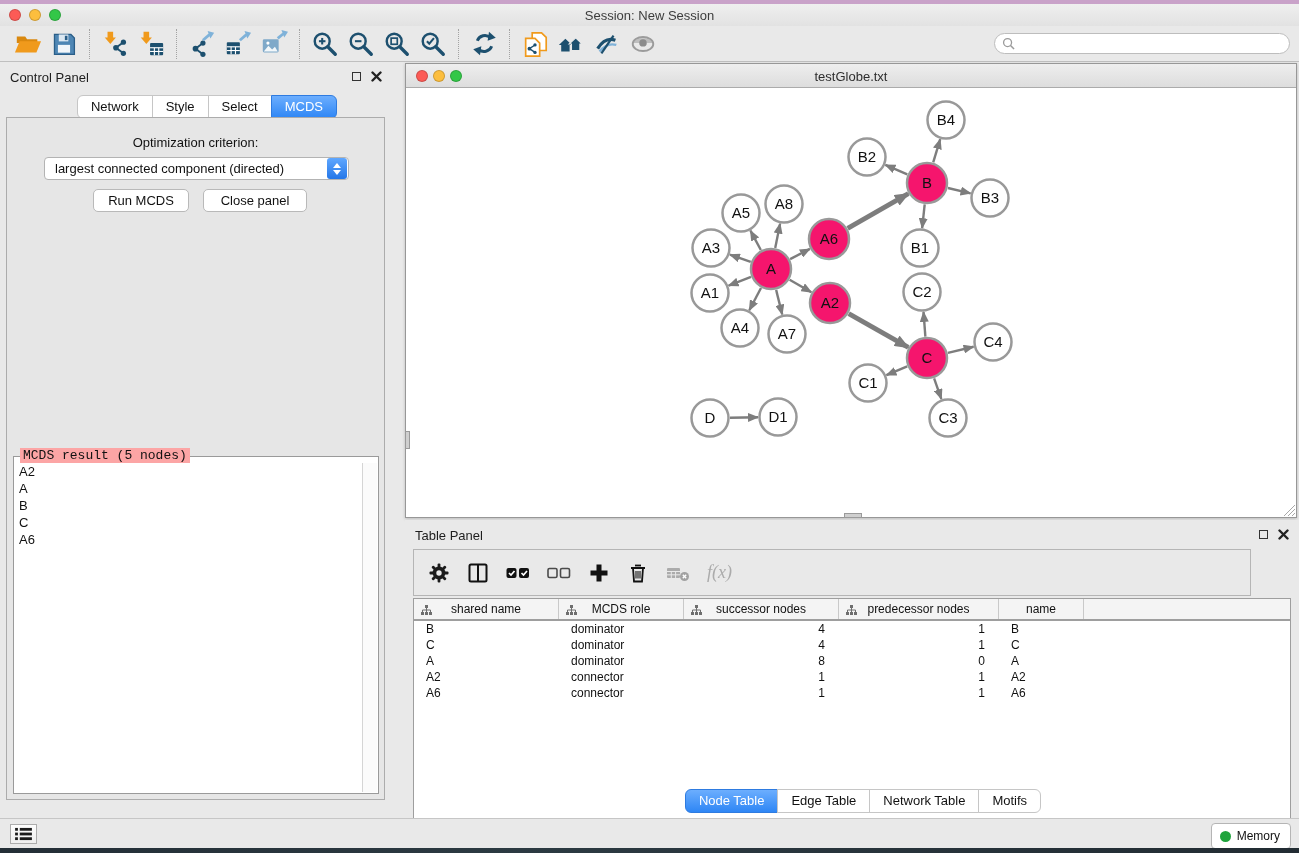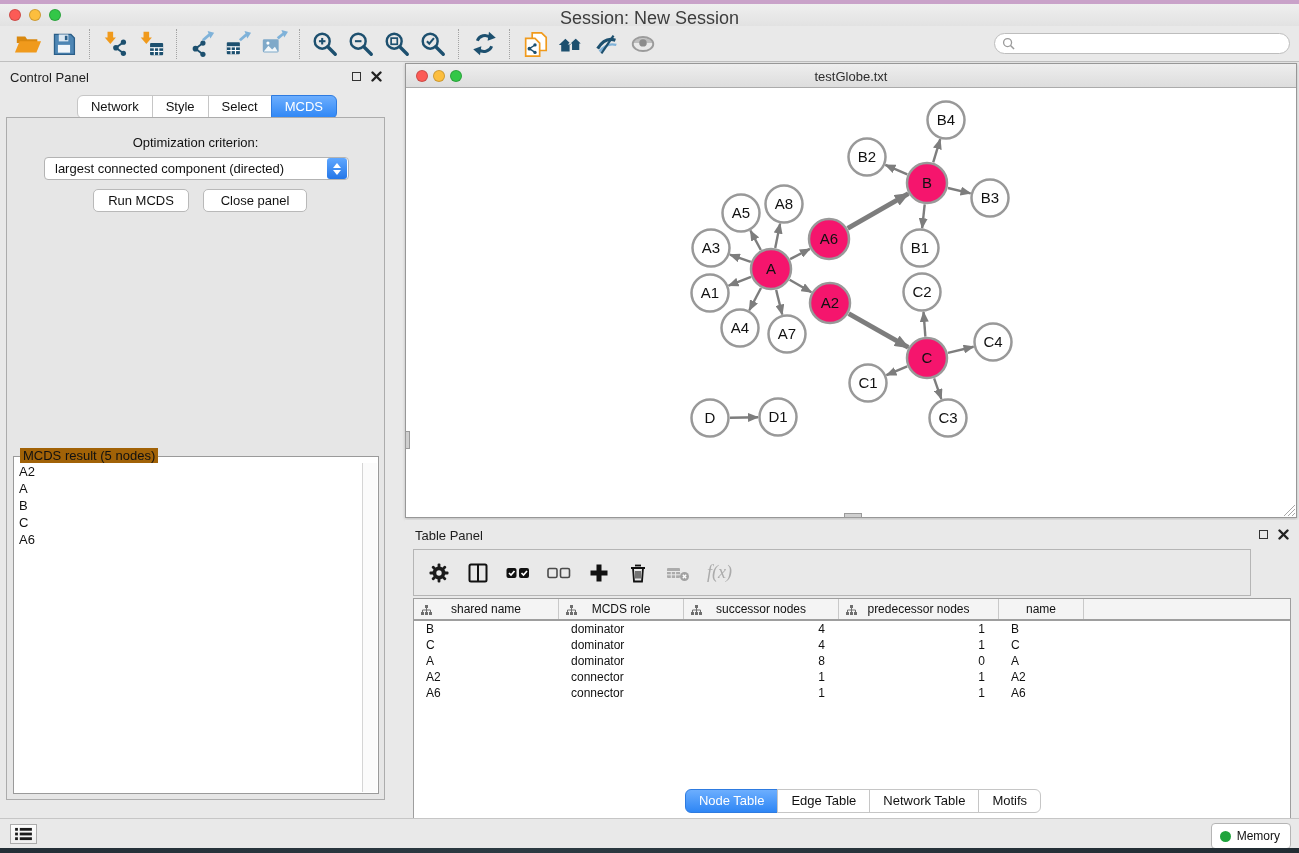--- a/index.html
+++ b/index.html
@@ -10,21 +10,21 @@
   
   #top-strip { position:absolute; left:0; top:0; width:1299px; height:4px; background:#C9A2C9; }
   #titlebar { position:absolute; left:0; top:4px; width:1299px; height:22px;
               background:linear-gradient(#EFEFEF,#E2E2E2); }
   .tl { position:absolute; top:5px; width:12px; height:12px; border-radius:50%;
         border:0.5px solid rgba(0,0,0,.18); }
   #titlebar .tl.red{ left:9px; background:#FC5B56; }
   #titlebar .tl.yellow{ left:29px; background:#FCBE3E; }
   #titlebar .tl.green{ left:49px; background:#33C748; }
   #titlebar .title { position:absolute; left:0; right:0; top:4px; text-align:center;
-                     font-size:18px; color:#3D3D3D; }
+                     font-size:13px; color:#3D3D3D; }
 
   #toolbar { position:absolute; left:0; top:26px; width:1299px; height:36px;
              background:#E9E9E9; border-bottom:1px solid #BFBFBF;
              display:flex; align-items:center; padding-left:10px; }
   .tbtn { width:36px; height:32px; display:flex; align-items:center; justify-content:center; }
   .tsep { width:1px; height:30px; border-left:1px dotted #A3A3A3; margin:0 7px; }
   #search-wrap { position:absolute; right:9px; top:7px; width:296px; height:21px;
                  background:#FFF; border:1px solid #BDBDBD; border-radius:11px;
                  display:flex; align-items:center; padding-left:7px; }
   #search-wrap input { border:none; outline:none; flex:1; font-size:12px; background:transparent;
@@ -59,22 +59,22 @@
   .chev-dn { width:0; height:0; border-left:4px solid transparent; border-right:4px solid transparent;
              border-top:5px solid #FFF; }
   .mac-btn { position:absolute; top:71px; height:23px; background:#FFF; border:1px solid #B9B9B9;
              border-radius:5px; font-size:13px; color:#111; display:flex; align-items:center;
              justify-content:center; }
   #run-btn { left:86px; width:96px; }
   #close-btn { left:196px; width:104px; }
 
   #result-box { position:absolute; left:6px; top:338px; width:366px; height:338px;
                 border:1px solid #9A9A9A; background:#FFF; }
-  #result-legend { position:absolute; top:-9px; left:6px; background:#a16207; padding:0 3px;
-                   font-size:13px; color:#111; }
+  #result-legend { position:absolute; top:-9px; left:6px; background:#fca5a5; padding:0 3px;
+                   font-size:13px; color:#111;font-family:Liberation Mono, monospace; }
   #result-list { position:absolute; left:1px; top:6px; bottom:1px; right:16px; overflow:hidden; }
   .list-item { font-size:13px; color:#111; padding:1px 0 1px 4px; line-height:15px; }
   #result-scroll { position:absolute; top:6px; right:1px; bottom:1px; width:15px;
                    background:#FBFBFB; border-left:1px solid #D5D5D5; }
 
   
   #net-window { position:absolute; left:405px; top:63px; width:892px; height:455px;
                 background:#FFF; border:1px solid #979797; box-shadow:0 1px 3px rgba(0,0,0,.2); }
   #net-titlebar { position:absolute; left:0; top:0; right:0; height:24px;
                   background:linear-gradient(#EEEEEE,#DDDDDD); border-bottom:1px solid #ABABAB; }

